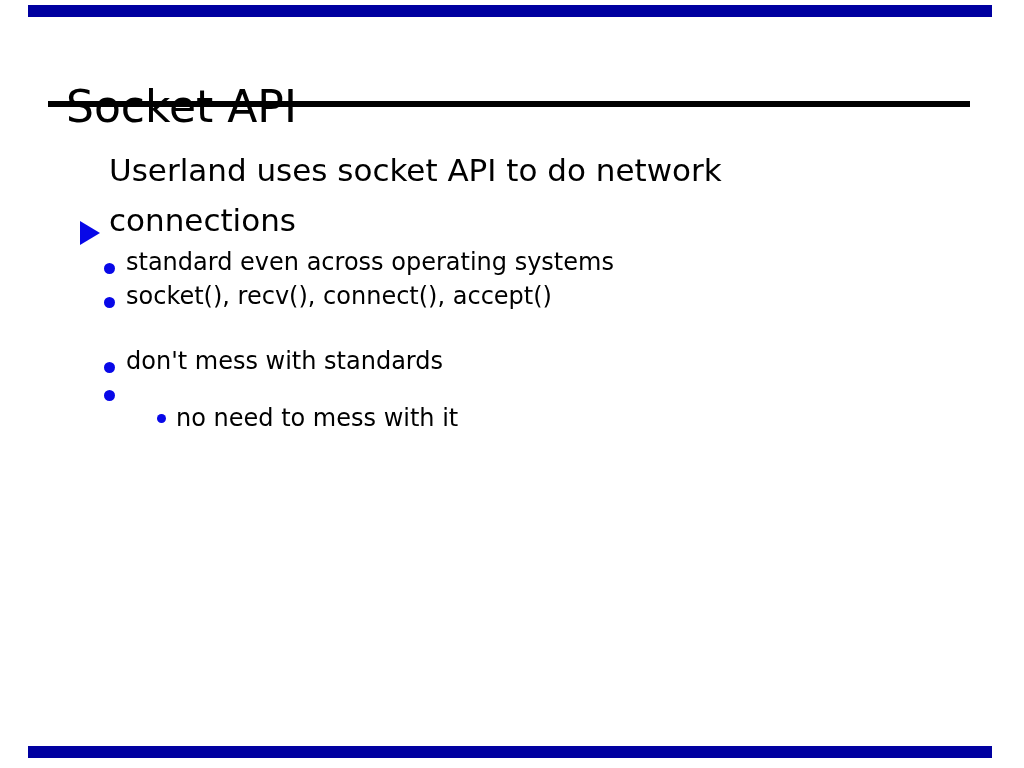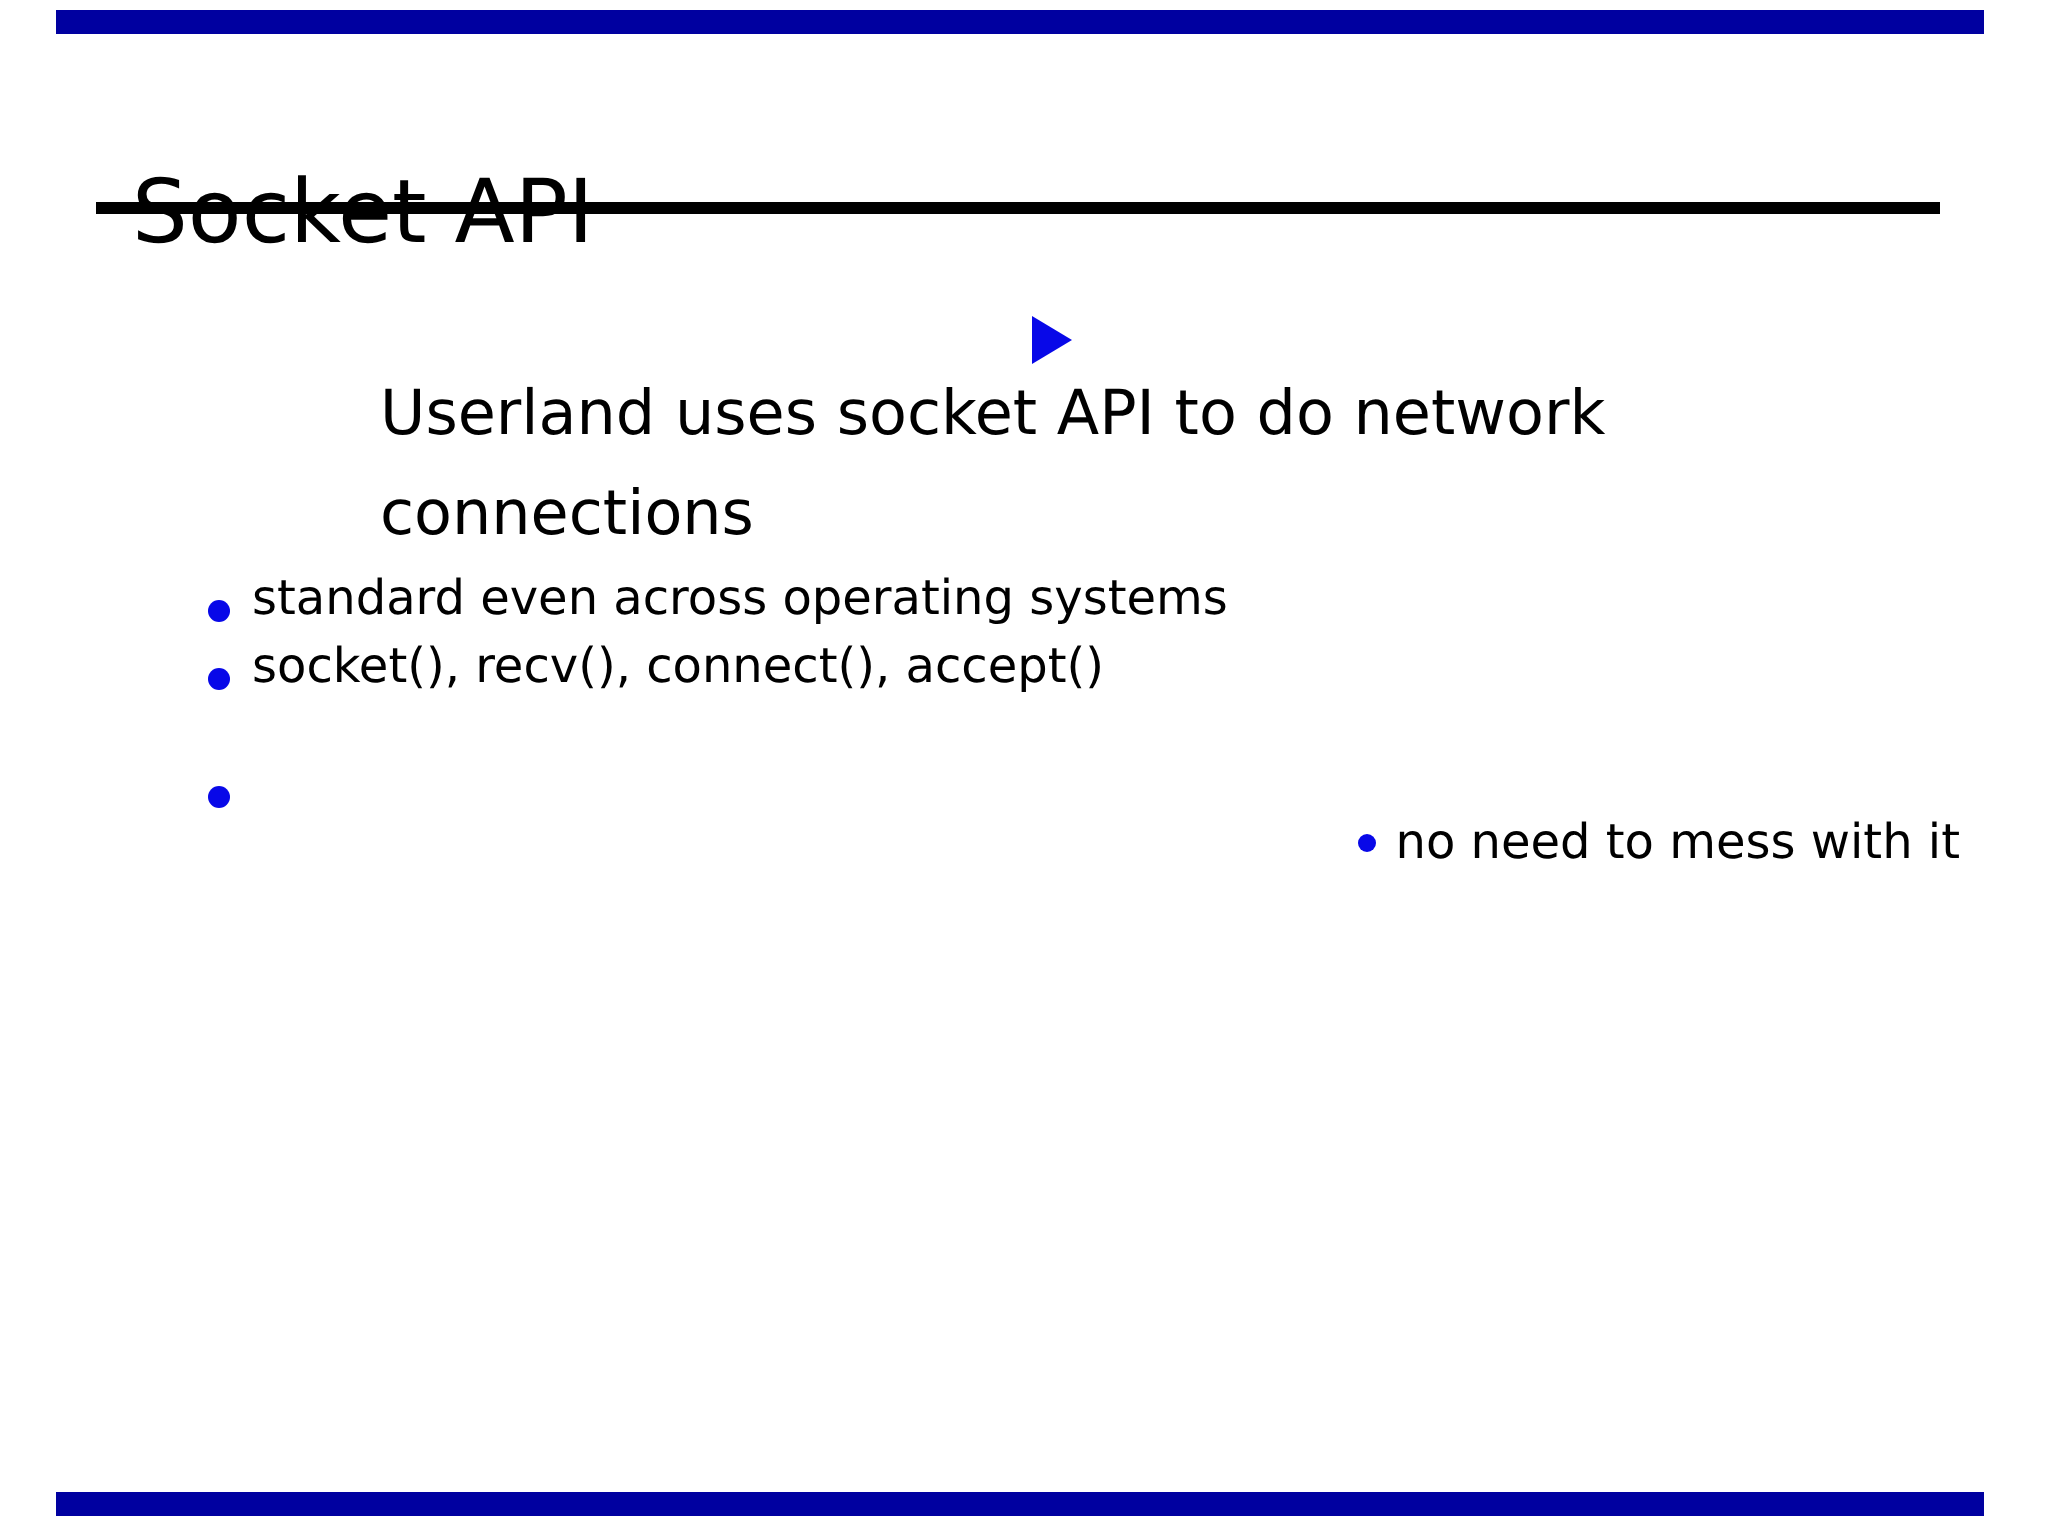--- a/index.html
+++ b/index.html
@@ -50,22 +50,21 @@
 
   .content {
     position: absolute;
     left: 80px;
     top: 145px;
     width: 900px;
   }
 
   .l1-row {
     display: flex;
-    align-items: center;
-    flex-direction: column;
+    align-items: flex-end;
   }
   .tri-bullet {
     width: 0;
     height: 0;
     border-left: 20px solid #0808E8;
     border-top: 12px solid transparent;
     border-bottom: 12px solid transparent;
     margin-top: 13px;
     margin-right: 9px;
     flex: 0 0 auto;
@@ -92,21 +91,20 @@
   }
   .l2-text {
     font-size: 24px;
     line-height: 34px;
   }
 
   .l3-row {
     display: flex;
     align-items: flex-start;
     margin-left: 77px;
-    justify-content: flex-end;
   }
   .l3-row .dot-bullet {
     width: 9px;
     height: 9px;
     margin-top: 13px;
     margin-right: 10px;
   }
 
   .section-gap {
     height: 31px;
@@ -136,20 +134,24 @@
     <div class="l2-row">
       <span class="dot-bullet"></span>
       <div class="l2-text">socket(), recv(), connect(), accept()</div>
     </div>
 
     <div class="section-gap"></div>
 
 
     <div class="l2-row">
       <span class="dot-bullet"></span>
+      <div class="l2-text">don't mess with standards</div>
+    </div>
+    <div class="l2-row">
+      <span class="dot-bullet"></span>
     </div>
     <div class="l3-row">
       <span class="dot-bullet"></span>
       <div class="l2-text">no need to mess with it</div>
     </div>
 
   </div>
 
   <div class="deco-bar bottom"></div>
 

